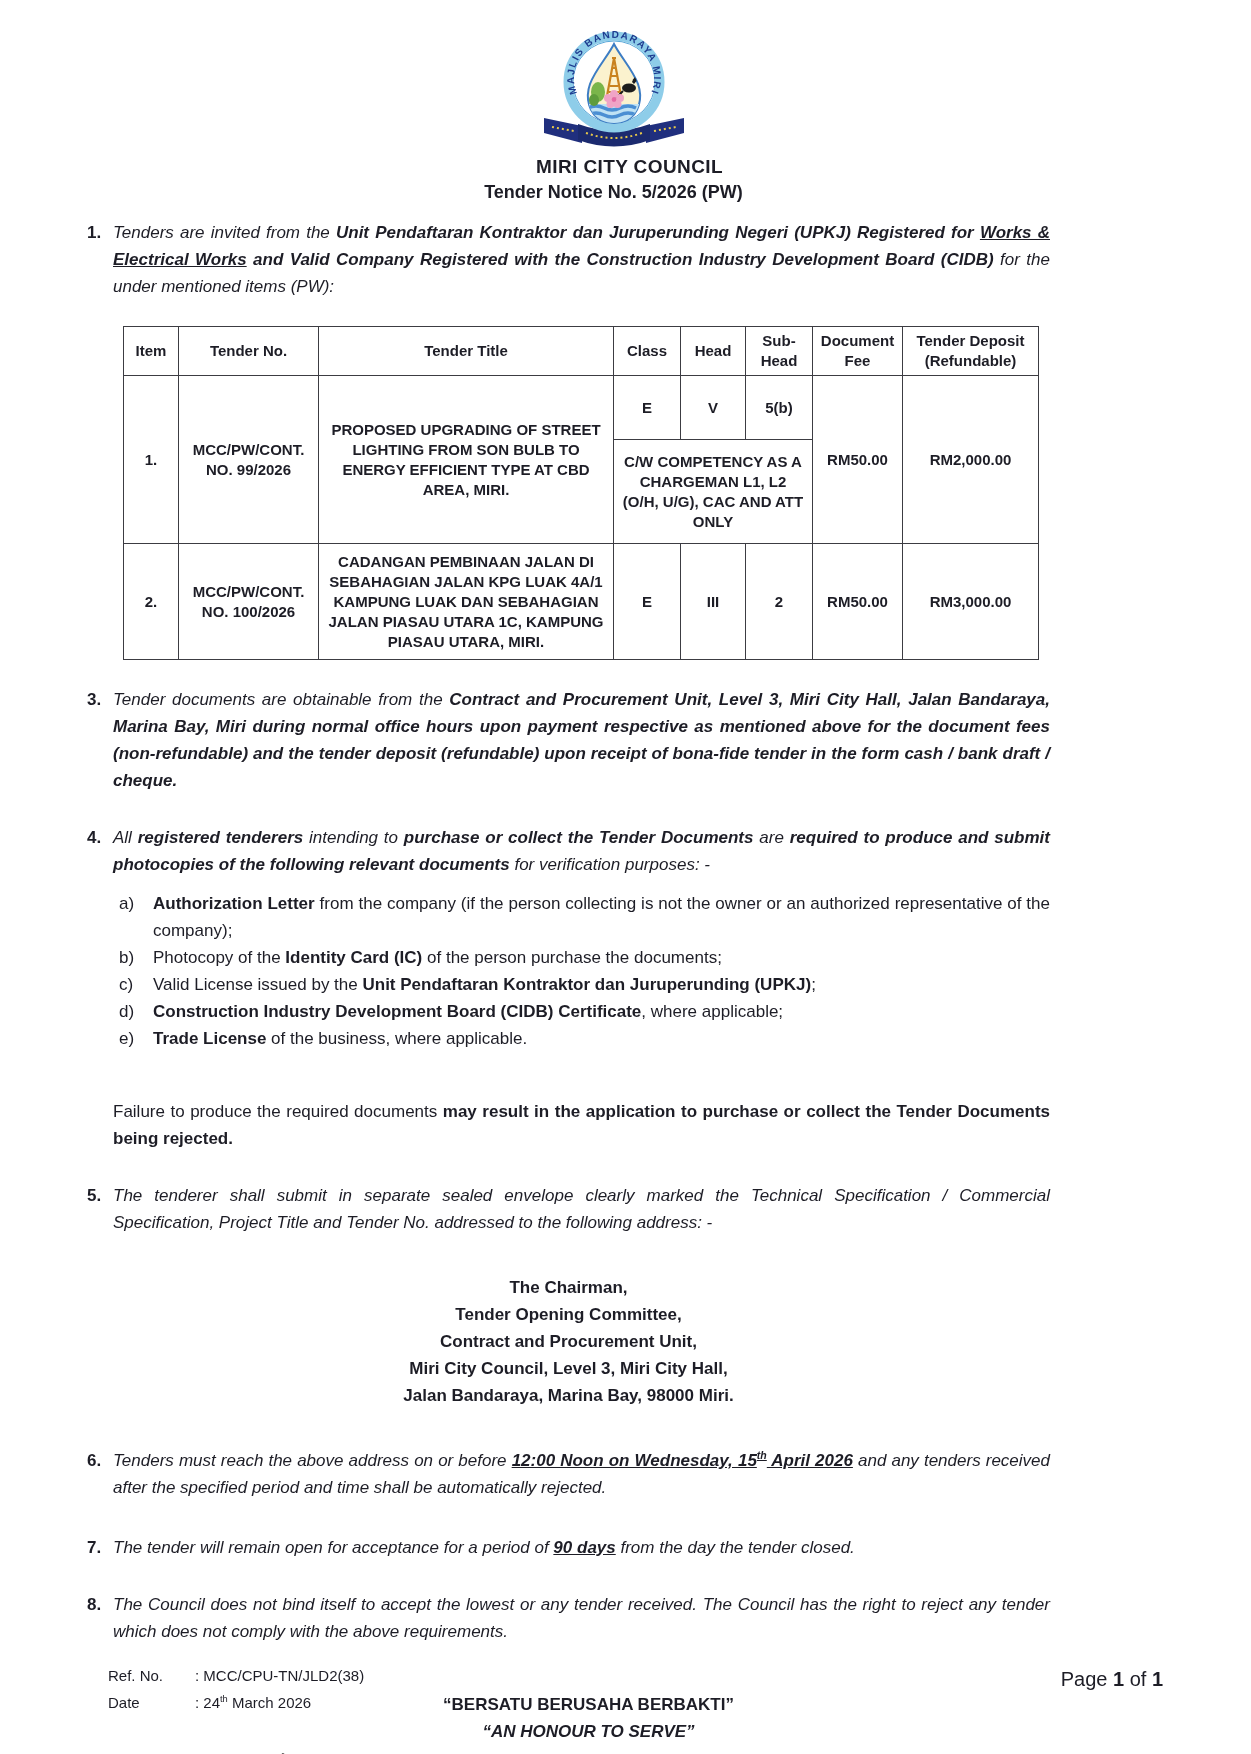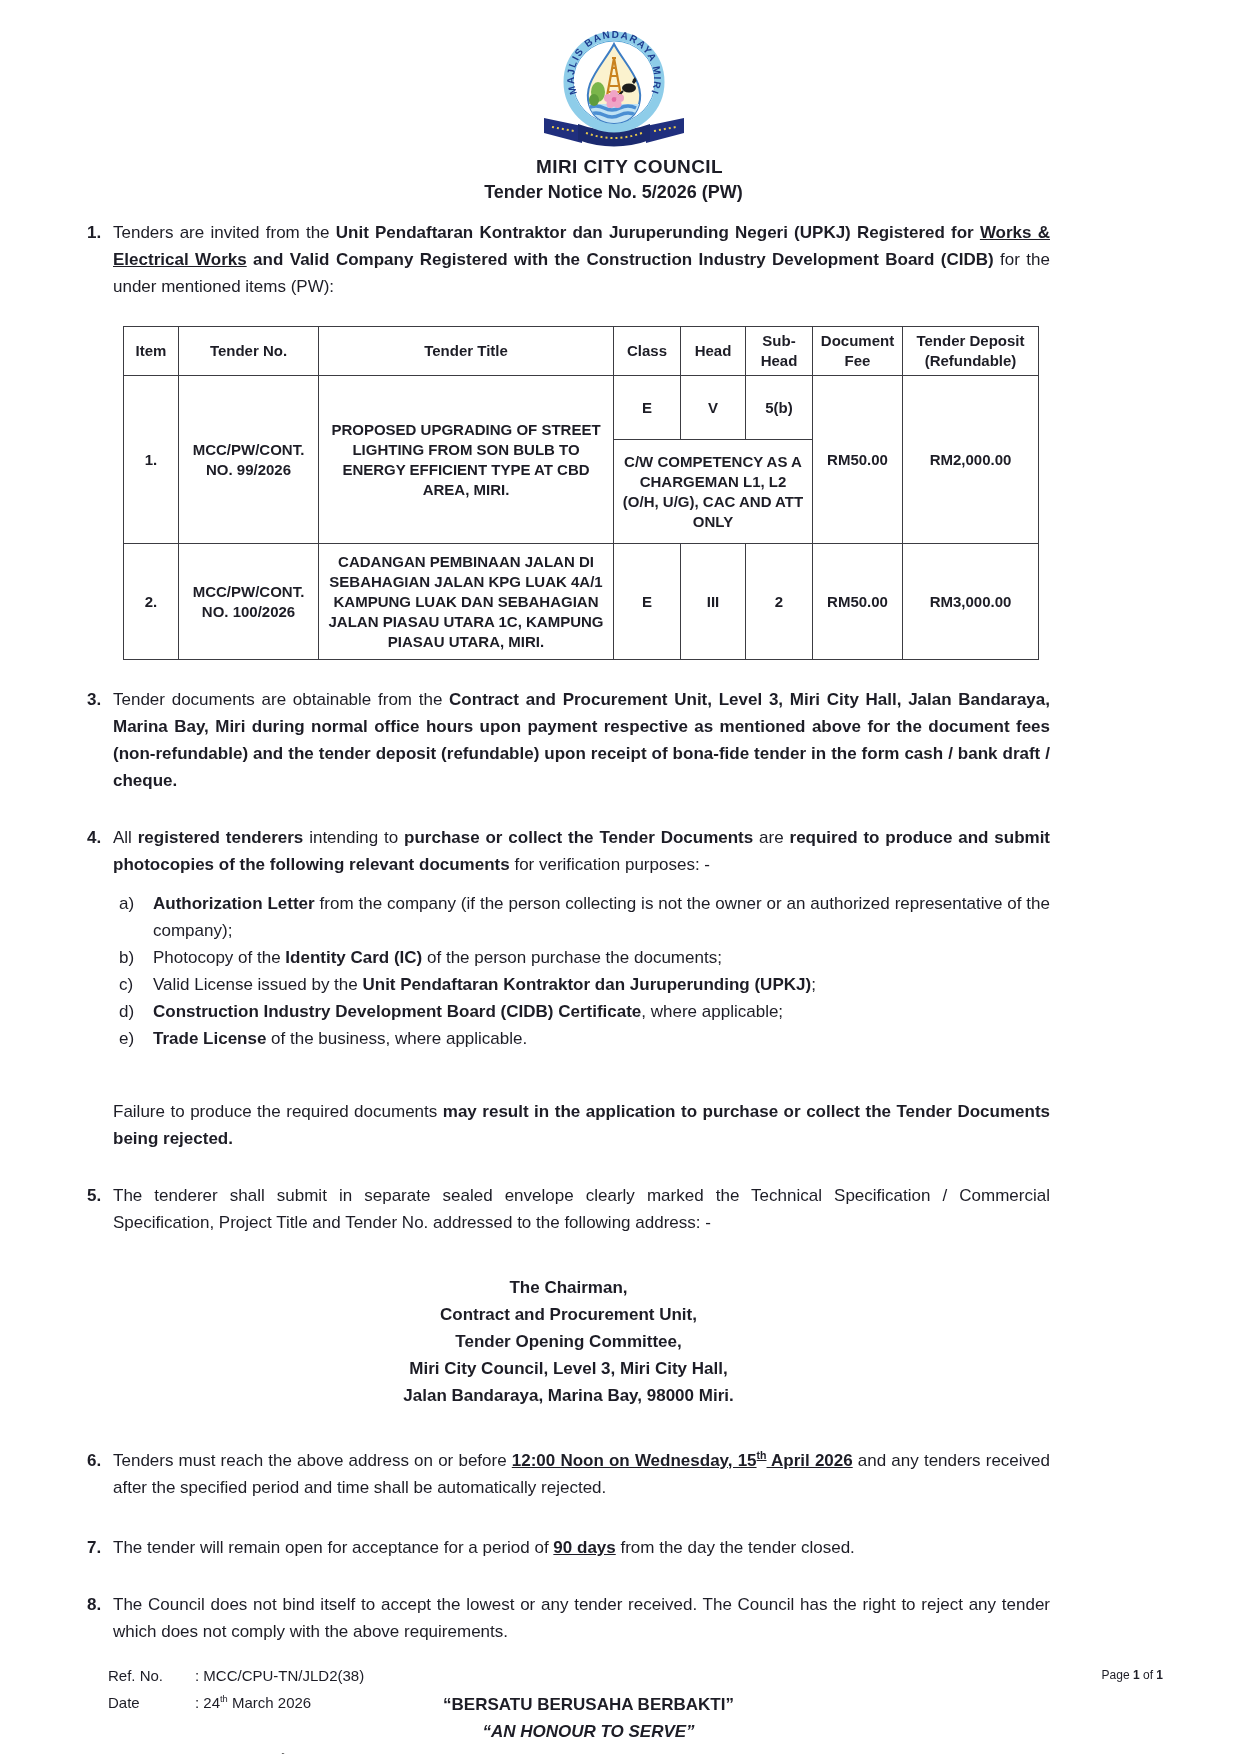--- a/index.html
+++ b/index.html
@@ -21,21 +21,21 @@
   
   .header{width:1251px;padding-top:30px;text-align:center;box-sizing:border-box;padding-right:24px;}
   .crest{display:inline-block;}
   .council-name{font-size:19px;font-weight:700;letter-spacing:.4px;margin-top:2px;padding-left:32px;}
   .notice-no{font-size:18px;font-weight:700;margin-top:4px;}
 
   
   .doc{margin:16px 201px 0 87px;width:963px;font-size:17px;line-height:27px;}
   .para{display:flex;}
   .pnum{width:26px;flex:none;font-weight:700;}
-  .ptxt{flex:1;text-align:justify;}
+  .ptxt{flex:1;text-align:justify;font-style:italic;}
   .indent{margin-left:26px;}
 
   
   .table-wrap{margin:26px 0 0 36px;}
   table.tender{border-collapse:collapse;width:915px;table-layout:fixed;}
   table.tender th,table.tender td{
     border:1.6px solid #3c3c42;
     font-size:15px;line-height:20px;
     font-weight:700;text-align:center;vertical-align:middle;
     padding:4px 6px;box-sizing:border-box;
@@ -58,21 +58,21 @@
 
   
   .motto{margin-top:46px;margin-left:40px;font-weight:700;line-height:27px;text-align:center;}
   .sig-block{position:relative;margin-left:40px;height:210px;}
   .sig-svg{position:absolute;left:8px;top:4px;}
 
   
   .footer{position:absolute;left:108px;top:1662px;font-size:15px;line-height:27px;}
   .f-row{display:flex;gap:13px;}
   .f-label{width:74px;flex:none;}
-  .page-no{position:absolute;right:88px;top:1668px;font-size:12px;}
+  .page-no{position:absolute;right:88px;top:1668px;font-size:20px;}
 </style>
 </head>
 <body>
 
 <div class="page">
 
   <div class="header">
     <span class="crest">
       <svg width="172" height="120" viewBox="0 0 172 120" aria-hidden="true">
 
@@ -227,22 +227,22 @@
 
     <div class="indent" style="margin-top:46px;text-align:justify"><span>Failure to produce the required documents </span><span class="b">may result in the application to purchase or collect the Tender Documents being rejected.</span></div>
 
     <div class="para" style="margin-top:30px">
       <span class="pnum">5.</span>
       <span class="ptxt"><span>The tenderer shall submit in separate sealed envelope clearly marked the Technical Specification / Commercial Specification, Project Title and Tender No. addressed to the following address: -</span></span>
     </div>
 
     <div class="address">
       <div>The Chairman,</div>
+      <div>Tender Opening Committee,</div>
       <div>Contract and Procurement Unit,</div>
-      <div>Tender Opening Committee,</div>
       <div>Miri City Council, Level 3, Miri City Hall,</div>
       <div>Jalan Bandaraya, Marina Bay, 98000 Miri.</div>
     </div>
 
     <div class="para" style="margin-top:38px">
       <span class="pnum">6.</span>
       <span class="ptxt"><span>Tenders must reach the above address on or before </span><span class="b u">12:00 Noon on Wednesday, 15</span><sup class="b u">th</sup><span class="b u"> April 2026</span><span> and any tenders received after the specified period and time shall be automatically rejected.</span></span>
     </div>
 
     <div class="para" style="margin-top:33px">

